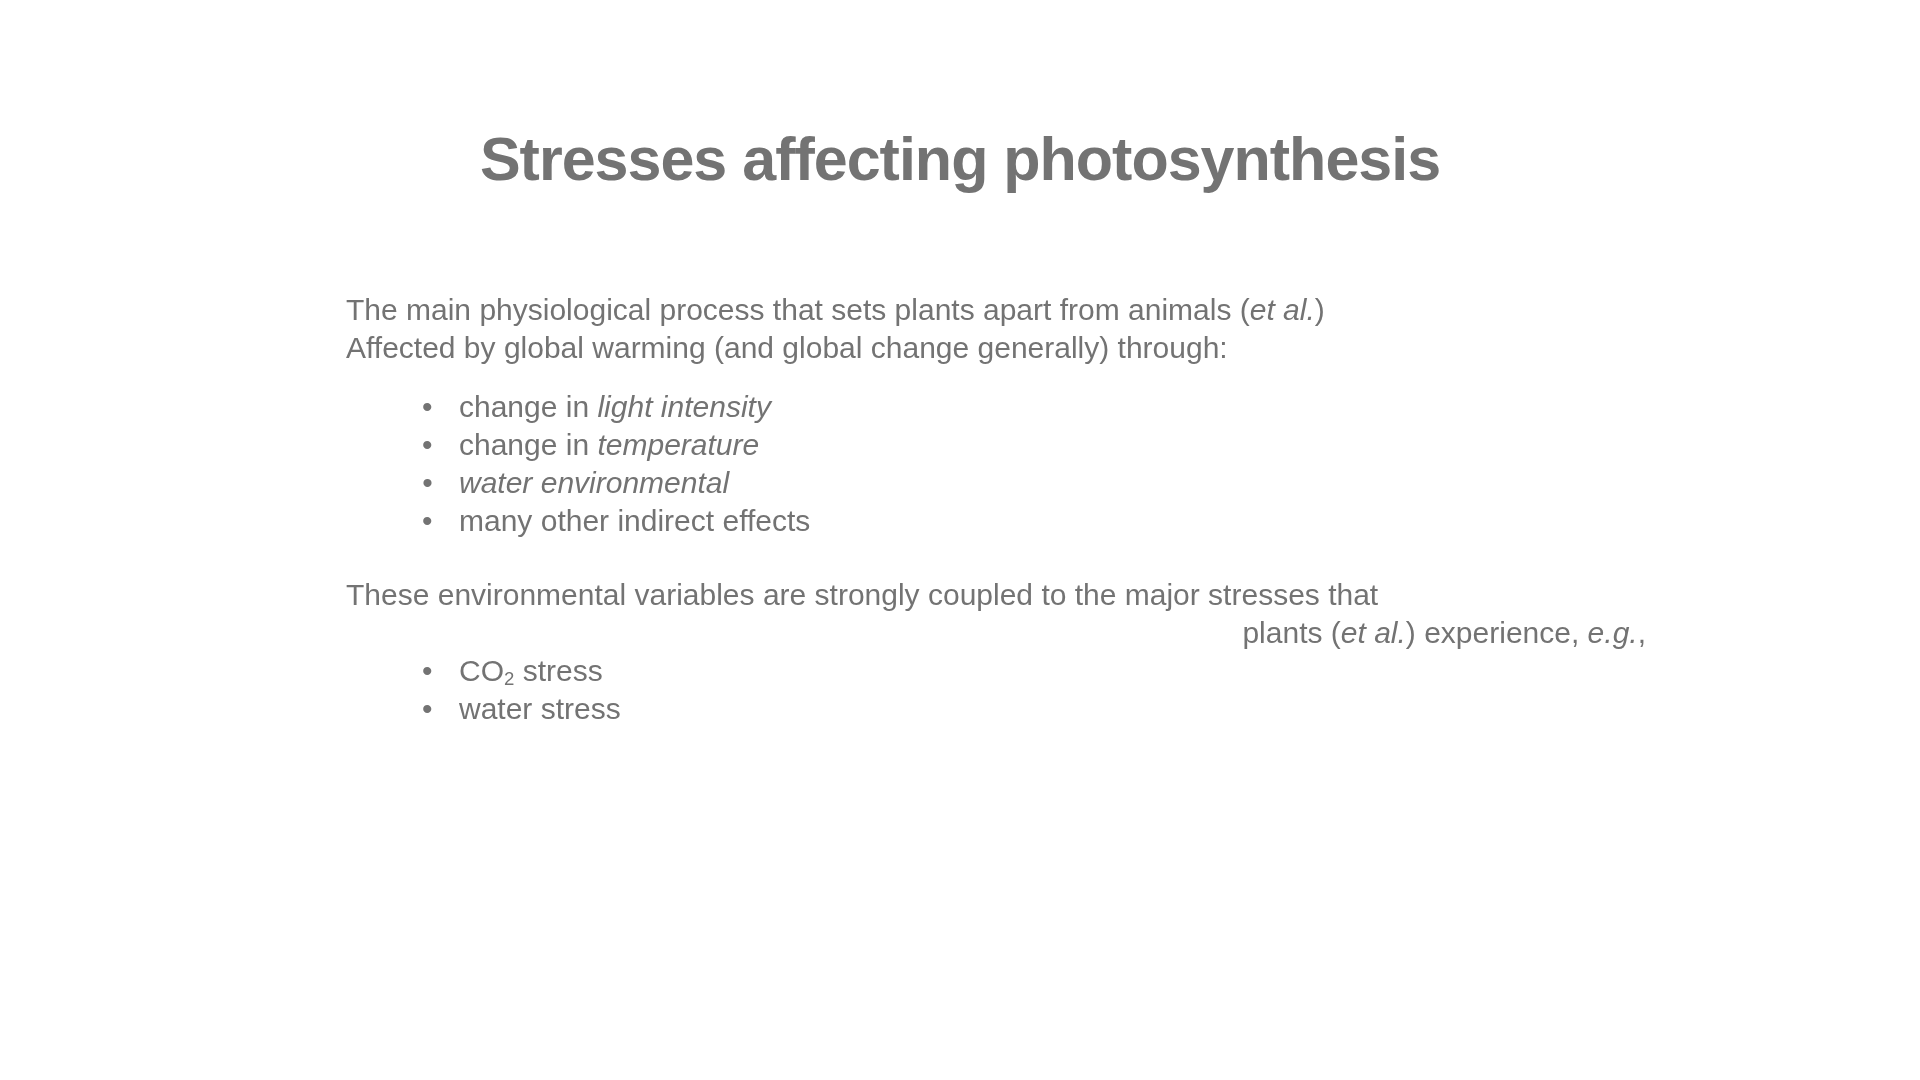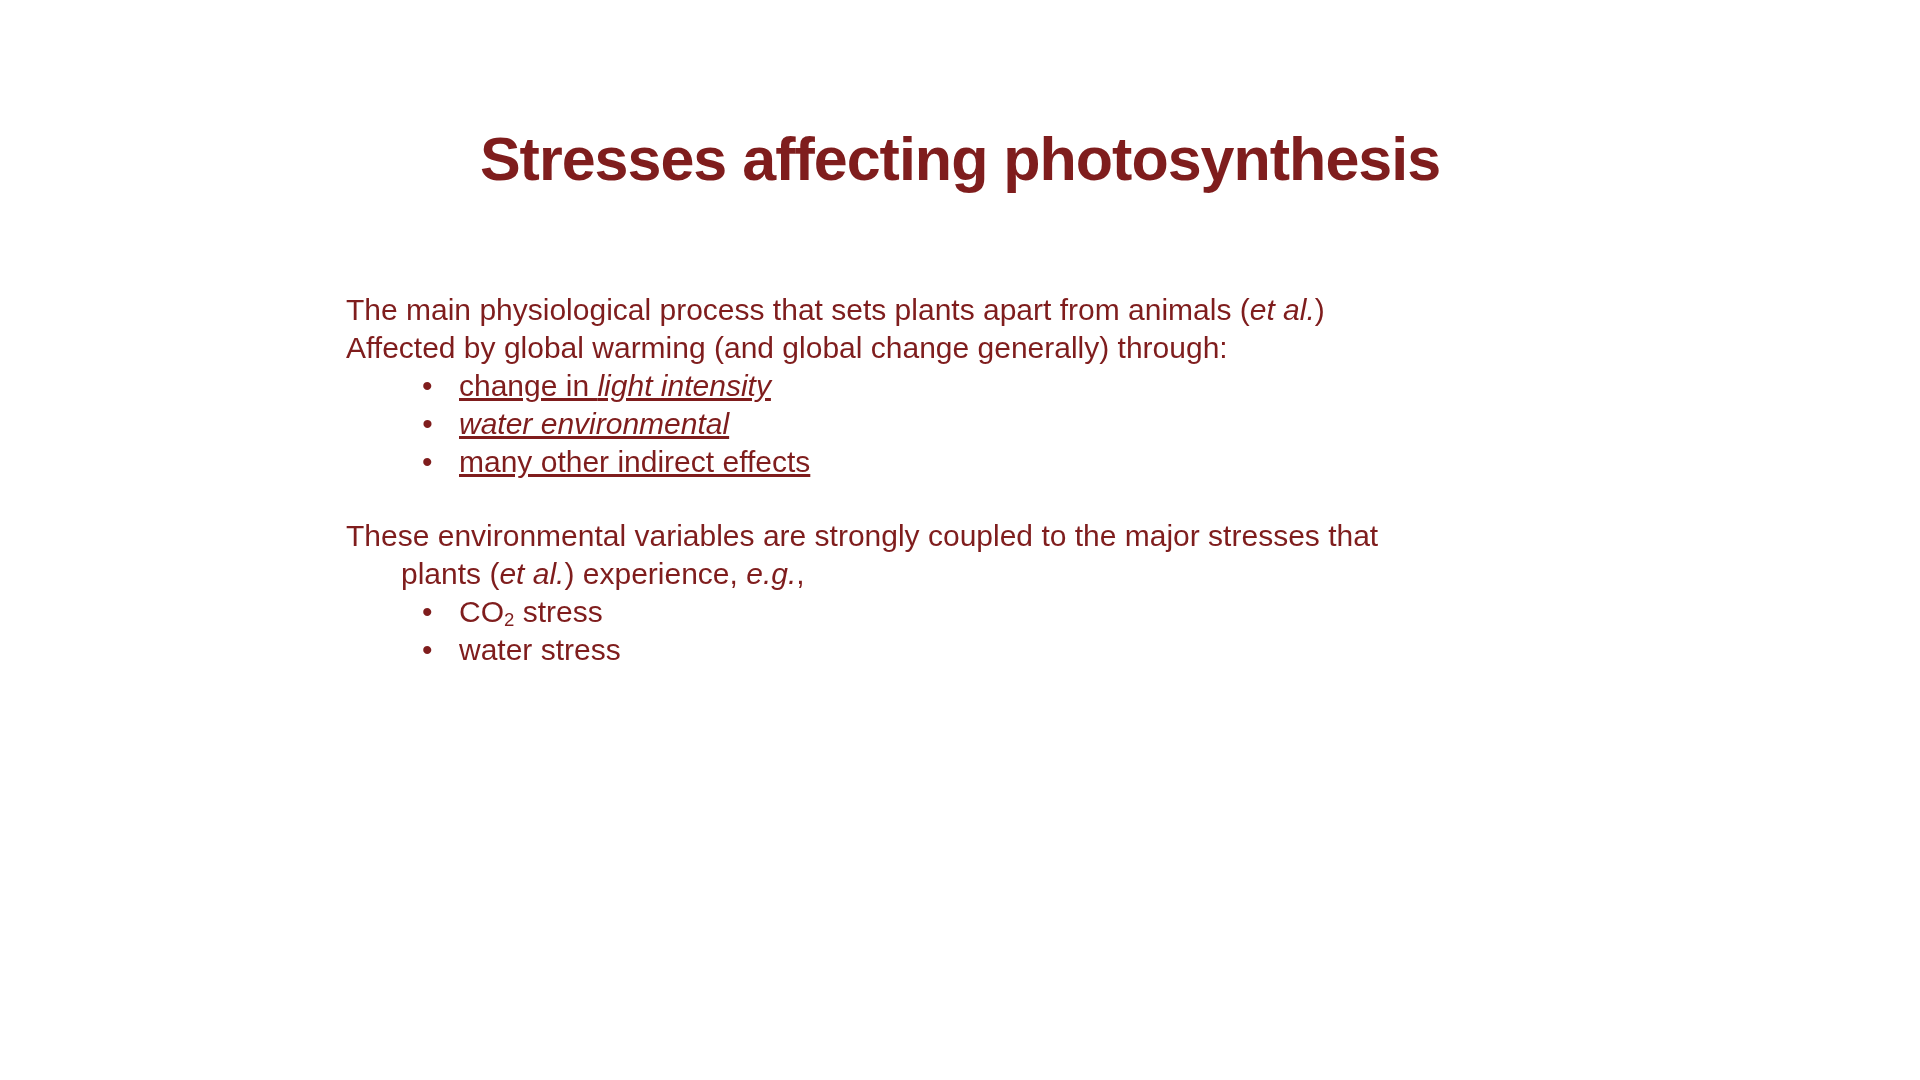--- a/index.html
+++ b/index.html
@@ -5,21 +5,21 @@
   html, body {
     margin: 0;
     padding: 0;
     background: #ffffff;
   }
   .slide {
     position: relative;
     width: 1920px;
     height: 1080px;
     background: #ffffff;
-    color: #7f1d1d;
+    color: #737373;
     font-family: "Liberation Sans", sans-serif;
     overflow: hidden;
   }
   .slide-title {
     position: absolute;
     top: 126px;
     left: 0;
     width: 100%;
     margin: 0;
     text-align: center;
@@ -37,40 +37,41 @@
     line-height: 38px;
   }
   .para {
     margin: 0;
   }
   .line {
     display: block;
   }
   .line.indent {
     padding-left: 55px;
+    text-align: right;
   }
   em {
     font-style: italic;
   }
   sub {
     font-size: 0.62em;
     line-height: 0;
     vertical-align: -0.22em;
   }
   sub.it {
     font-style: italic;
   }
   ul.bullets {
     list-style: none;
     margin: 0;
     padding: 0 0 0 113px;
   }
   ul.bullets.first {
+    margin-top: 21px;
     margin-bottom: 36px;
-    text-decoration: underline;
   }
   ul.bullets li {
     position: relative;
   }
   ul.bullets li::before {
     content: "\2022";
     position: absolute;
     left: -37px;
     font-style: inherit;
   }
@@ -87,20 +88,21 @@
 
   <div class="slide-body">
 
     <p class="para">
       <span class="line"><span>The main physiological process that sets plants apart from animals (</span><em>et al.</em><span>)</span></span>
       <span class="line">Affected by global warming (and global change generally) through:</span>
     </p>
 
     <ul class="bullets first">
       <li><span>change in </span><em>light intensity</em></li>
+      <li><span>change in </span><em>temperature</em></li>
       <li class="all-italic"><em>water environmental</em></li>
       <li>many other indirect effects</li>
     </ul>
 
     <p class="para">
       <span class="line">These environmental variables are strongly coupled to the major stresses that</span>
       <span class="line indent"><span>plants (</span><em>et al.</em><span>) experience, </span><em>e.g.</em><span>,</span></span>
     </p>
 
     <ul class="bullets">

